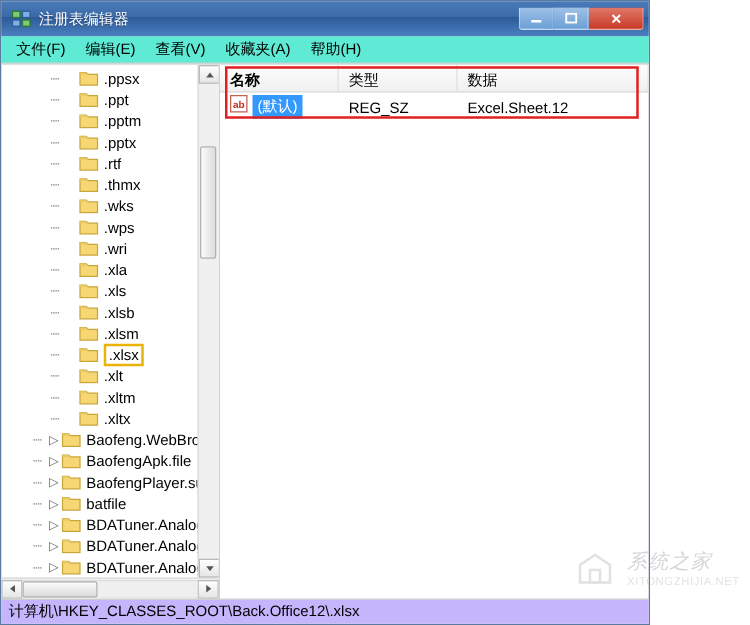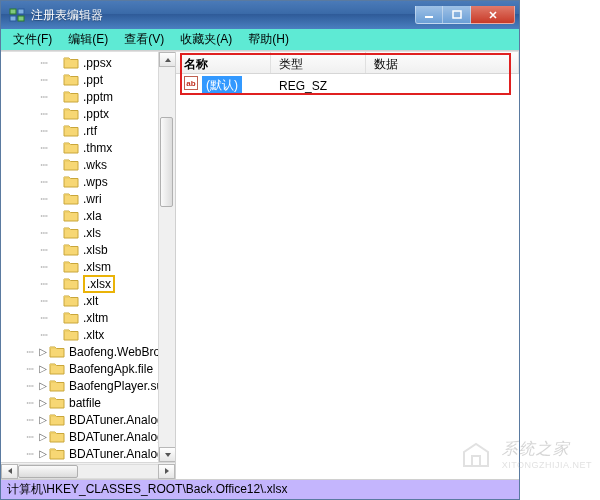--- a/index.html
+++ b/index.html
@@ -393,20 +393,21 @@
         <div class="list-col col-type">类型</div>
         <div class="list-col col-data">数据</div>
       </div>
       <div class="list-body" id="list-body">
           <div class="list-row">
             <div class="cell cell-name">
               <span class="value-icon">ab</span>
               <span class="selected-name">(默认)</span>
             </div>
             <div class="cell cell-type">REG_SZ</div>
+            <div class="cell cell-data">Excel.Sheet.12</div>
           </div>
         </div>
       <div class="red-highlight" style="left:4px; top:1px; right:8px; height:42px;"></div>
     </div>
 
   </div>
 
   <div class="statusbar">
     <span>计算机\HKEY_CLASSES_ROOT\Back.Office12\.xlsx</span>
   </div>

